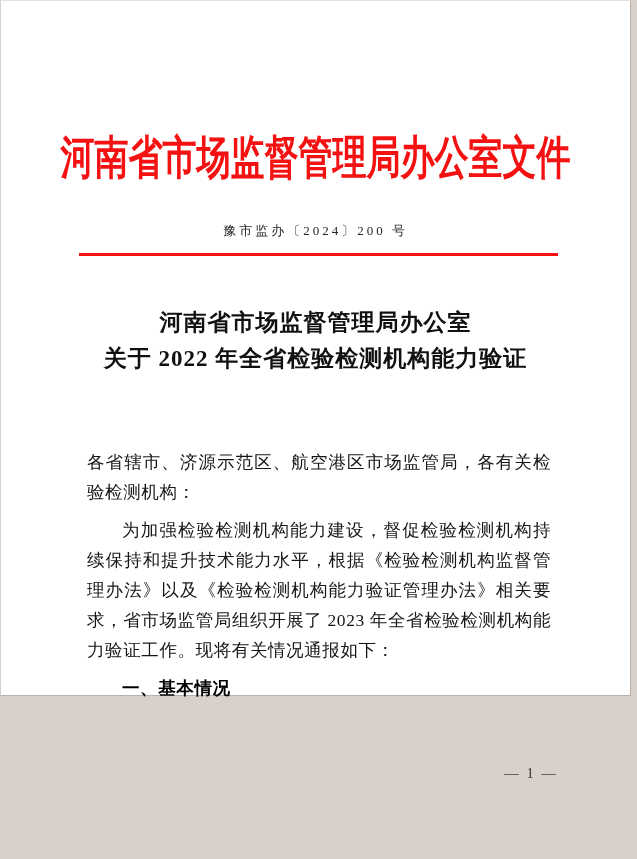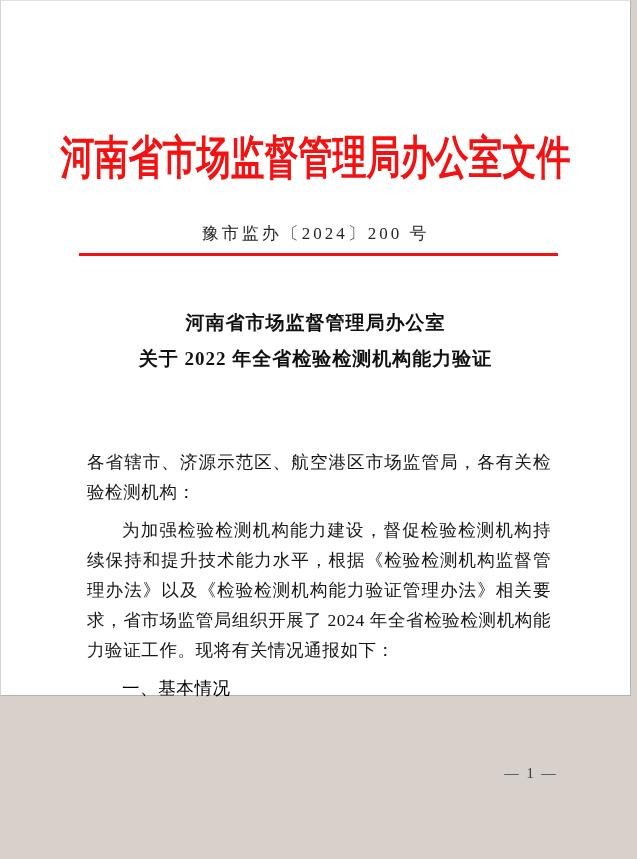--- a/index.html
+++ b/index.html
@@ -33,57 +33,57 @@
     font-weight: bold;
     letter-spacing: 0px;
     transform: scaleY(1.35);
     transform-origin: center top;
   }
   .doc-number {
     position: absolute;
     top: 221px; left: 0;
     width: 100%;
     text-align: center;
-    font-size: 17px;
+    font-size: 13px;
     letter-spacing: 3px;
     color: #262626;
   }
   .red-rule {
     position: absolute;
     top: 252px; left: 78px;
     width: 479px; height: 3px;
     border: none;
   }
   .doc-title {
     position: absolute;
     top: 304px; left: 0;
     width: 100%;
     text-align: center;
-    font-size: 19px;
+    font-size: 23px;
     font-weight: 600;
     line-height: 36px;
     letter-spacing: 1px;
     color: #111111;
   }
   .doc-body {
     position: absolute;
     top: 438px; left: 78px;
     width: 480px;
     font-size: 17.5px;
     line-height: 30px;
     letter-spacing: 0.6px;
     color: #161616;
     text-align: justify;
   }
   .doc-body p { margin: 8px; }
   .doc-body p.indent { text-indent: 2em; }
   .doc-body p.heading {
     text-indent: 2em;
     font-family: "Liberation Sans", sans-serif;
-    font-weight: normal;
+    font-weight: bold;
     color: #000000;
   }
   .page-number {
     position: absolute;
     top: 764px; left: 470px;
     width: 120px;
     text-align: center;
     font-size: 14.5px;
     letter-spacing: 2px;
     color: #3a3a3a;
@@ -102,19 +102,19 @@
 
   <hr class="red-rule" style="background: rgb(244, 17, 17);">
 
   <div class="doc-title">
     <div>河南省市场监督管理局办公室</div>
     <div>关于 2022 年全省检验检测机构能力验证</div>
   </div>
 
   <div class="doc-body">
     <p>各省辖市、济源示范区、航空港区市场监管局，各有关检验检测机构：</p>
-    <p class="indent">为加强检验检测机构能力建设，督促检验检测机构持续保持和提升技术能力水平，根据《检验检测机构监督管理办法》以及《检验检测机构能力验证管理办法》相关要求，省市场监管局组织开展了 2024 年全省检验检测机构能力验证工作。现将有关情况通报如下：</p>
+    <p class="indent">为加强检验检测机构能力建设，督促检验检测机构持续保持和提升技术能力水平，根据《检验检测机构监督管理办法》以及《检验检测机构能力验证管理办法》相关要求，省市场监管局组织开展了 2023 年全省检验检测机构能力验证工作。现将有关情况通报如下：</p>
     <p class="heading">一、基本情况</p>
   </div>
 
   <div class="page-number">— 1 —</div>
 
 </div>
 
 </body></html>

